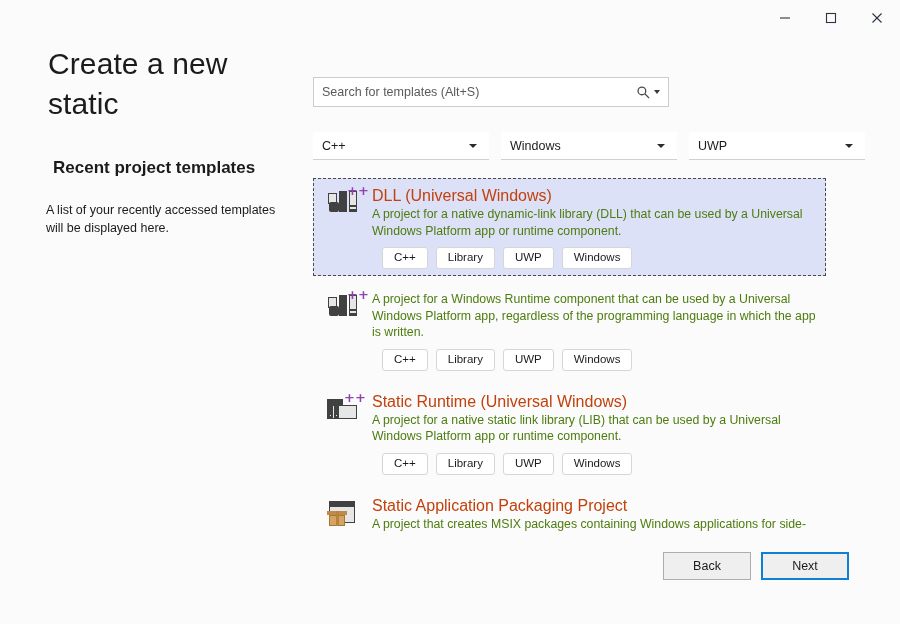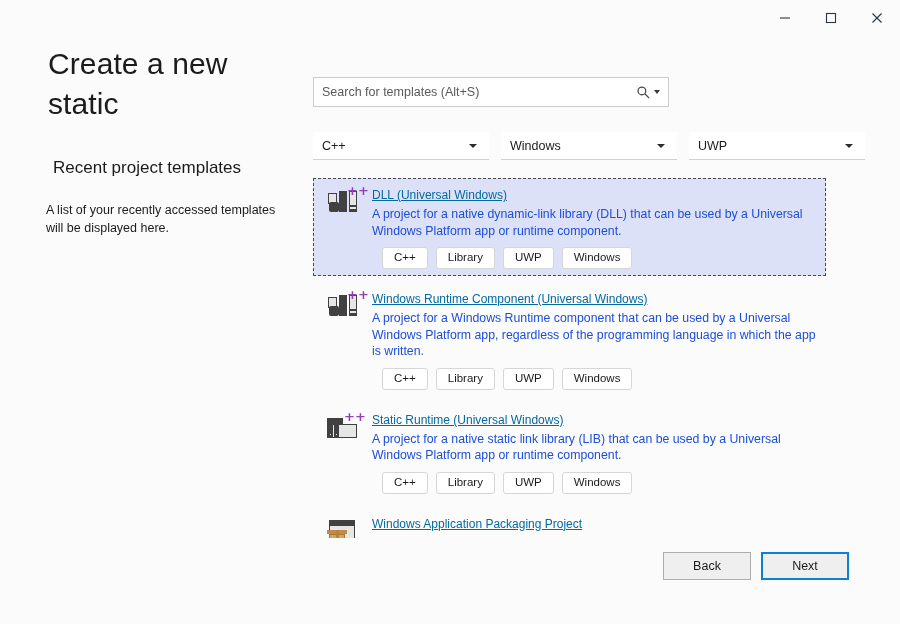--- a/index.html
+++ b/index.html
@@ -51,21 +51,21 @@
     font-weight: 400;
     line-height: 40px;
     color: #1b1b1b;
     letter-spacing: 0.1px;
   }
   .recent-heading {
     position: absolute;
     left: 53px;
     top: 122px;
     font-size: 17px;
-    font-weight: 400;
+    font-weight: 700;
     color: #1b1b1b;
   }
   .recent-empty {
     position: absolute;
     left: 46px;
     top: 165px;
     width: 250px;
     font-size: 12.5px;
     line-height: 18px;
     color: #1b1b1b;
@@ -190,29 +190,28 @@
     height: 34px;
     margin-top: 2px;
     margin-left: 2px;
     position: relative;
   }
   .tpl-body {
     margin-left: 10px;
     width: 452px;
   }
   .tpl-name {
-    font-size: 12px;
-    color: #0369a1;
+    font-size: 16px;
+    color: #c2410c;
     line-height: 17px;
     margin-bottom: 2px;
-    text-decoration: underline;
   }
   .tpl-desc {
     font-size: 12.3px;
-    color: #1d4ed8;
+    color: #4d7c0f;
     line-height: 16.5px;
   }
   .tpl-tags {
     margin-top: 8px;
     display: flex;
     gap: 8px;
     padding-left: 10px;
   }
   .tag {
     border: 1px solid #d6d6d6;
@@ -339,21 +338,20 @@
       <div class="tpl-icon">
         <div class="i-lite" style="left:2px;  top:4px;  width:9px;  height:11px;"></div>
         <div class="i-bar" style="left:13px; top:2px;  width:8px;  height:21px;"></div>
         <div class="i-lite" style="left:23px; top:2px;  width:8px;  height:21px;"></div>
         <div class="i-bar" style="left:24px; top:16px; width:6px;  height:2px;"></div>
         <div class="i-bar" style="left:24px; top:20px; width:6px;  height:2px;"></div>
         <div class="i-bar" style="left:3px;  top:13px; width:10px; height:10px; border-radius:2px;"></div>
         <span class="pp" style="left:21px; top:-3px;">++</span>
       </div>
       <div class="tpl-body">
-        <div class="tpl-name">Windows Runtime Component (Universal Windows)</div>
         <div class="tpl-desc">A project for a Windows Runtime component that can be used by a Universal Windows Platform app, regardless of the programming language in which the app is written.</div>
         <div class="tpl-tags">
           <span class="tag">C++</span>
           <span class="tag">Library</span>
           <span class="tag">UWP</span>
           <span class="tag">Windows</span>
         </div>
       </div>
     </div>
 
@@ -381,21 +379,21 @@
 
     <div class="tpl-item" style="margin-top:6px;">
       <div class="tpl-icon">
         <div class="i-bar" style="left:3px;  top:2px;  width:26px; height:5px;"></div>
         <div class="i-lite" style="left:3px;  top:7px;  width:26px; height:17px;"></div>
         <div style="position:absolute;left:1px;top:12px;width:20px;height:4px;background:#c08a4a;"></div>
         <div style="position:absolute;left:3px;top:16px;width:16px;height:11px;background:#d5a465;border:1px solid #a9762f;box-sizing:border-box;"></div>
         <div style="position:absolute;left:10px;top:12px;width:3px;height:15px;background:#b5833c;"></div>
       </div>
       <div class="tpl-body">
-        <div class="tpl-name">Windows Application Packaging Project</div>
+        <div class="tpl-name">Static Application Packaging Project</div>
         <div class="tpl-desc">A project that creates MSIX packages containing Windows applications for side-</div>
 
       </div>
     </div>
 
   </div>
 
   <div class="footer">
     <button class="btn back">Back</button>
     <button class="btn next">Next</button>

